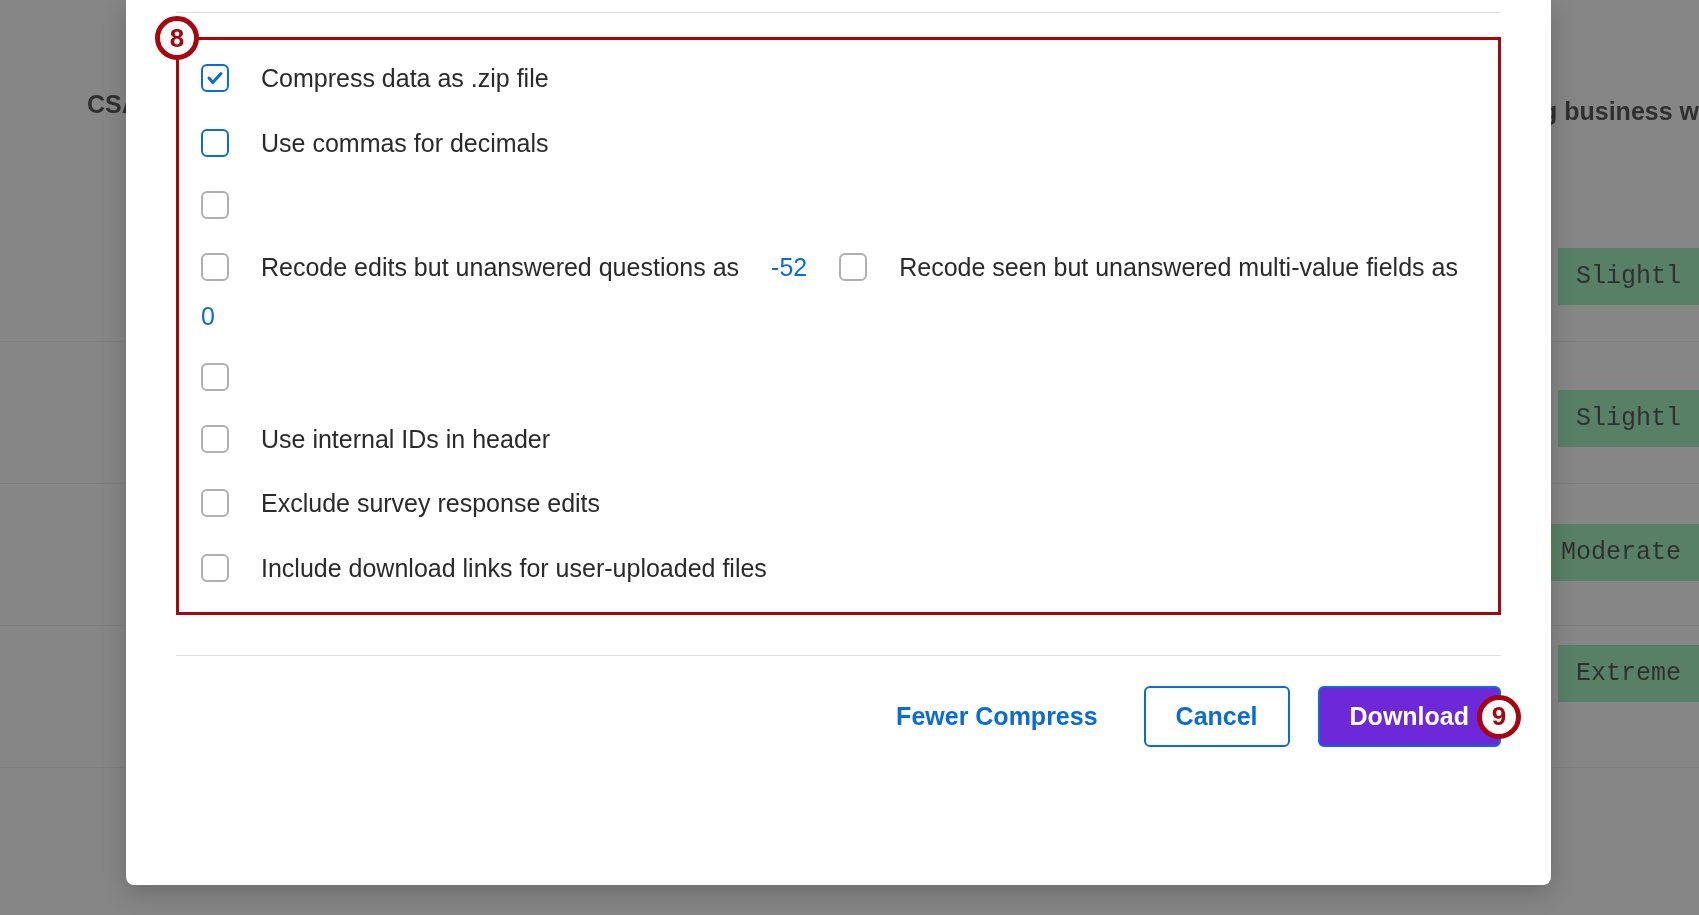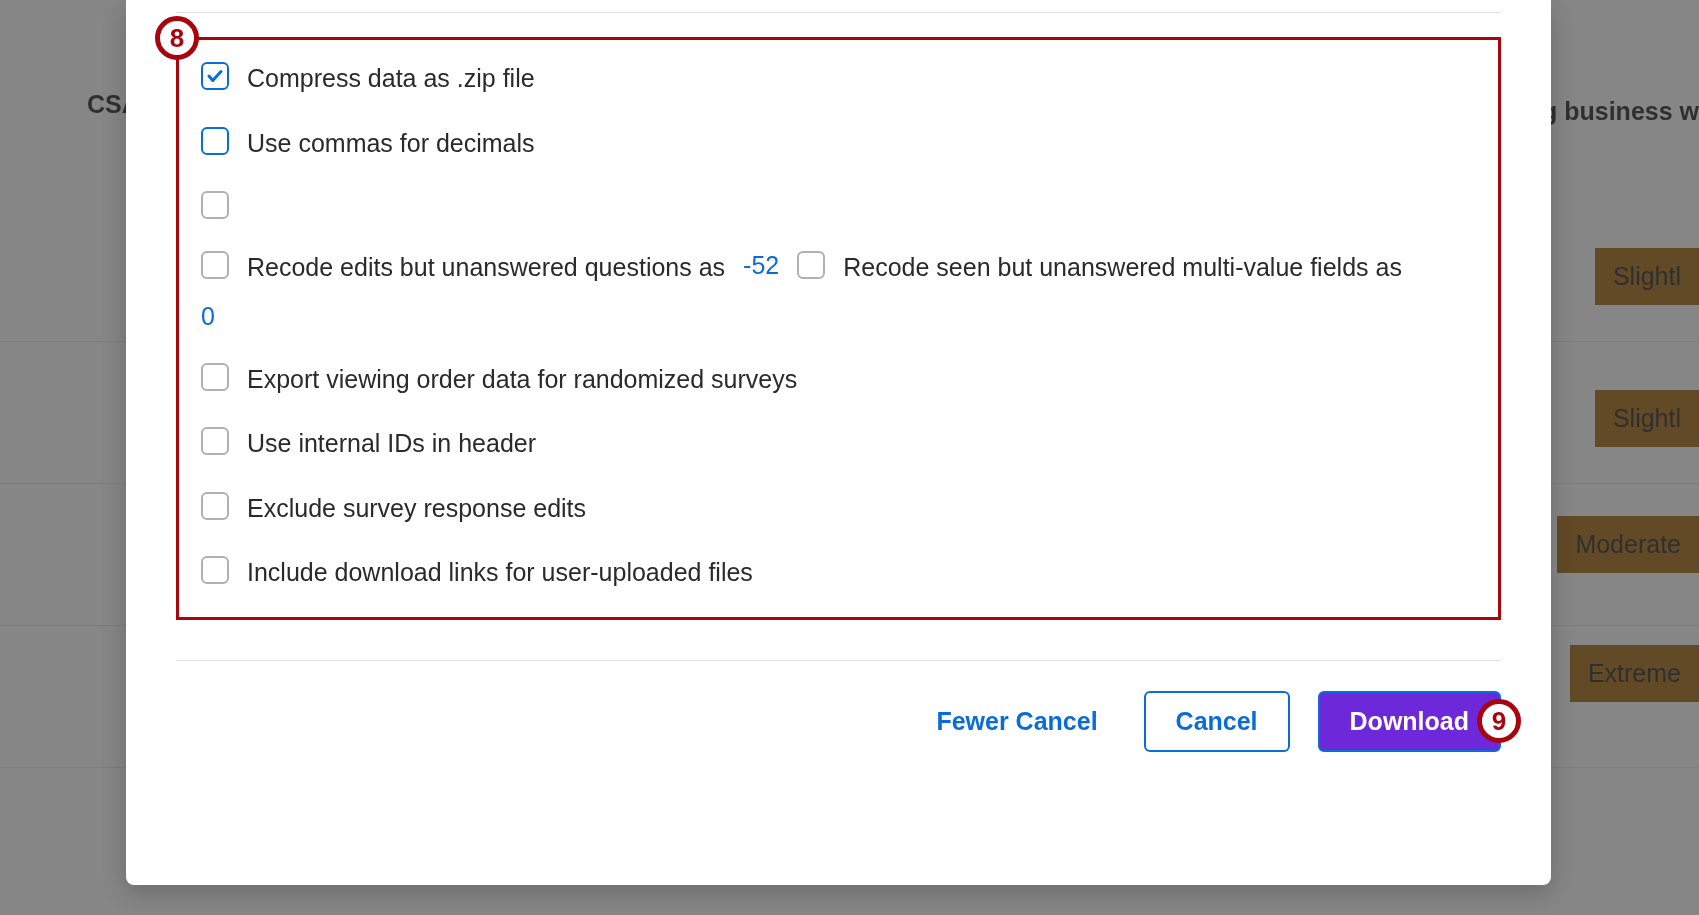--- a/index.html
+++ b/index.html
@@ -18,24 +18,25 @@
     .backdrop-label-left {
       position: absolute;
       left: 87px;
       font-size: 25px;
       font-weight: 700;
       color: #1c1c1c;
     }
     .backdrop-tag {
       position: absolute;
       right: 0;
-      background: #a16207;
+      background: #86efac;
       padding: 14px 18px;
       font-size: 25px;
       color: #1c1c1c;
+      font-family: Liberation Mono, monospace;
     }
     .backdrop-header-text {
       position: absolute;
       right: 0;
       top: 95px;
       font-size: 25px;
       font-weight: 700;
       color: #1c1c1c;
       text-align: left;
       line-height: 1.3;
@@ -77,24 +78,24 @@
       align-items: center;
       justify-content: center;
       z-index: 20;
     }
     .badge-8 {
       top: -24px;
       left: -24px;
     }
     .option-row {
       display: flex;
-      align-items: flex-start;
+      align-items: center;
       flex-wrap: wrap;
       margin-bottom: 32px;
-      gap: 18px;
+      gap: 32px;
     }
     .option-row:last-child {
       margin-bottom: 0;
     }
     .checkbox {
       width: 28px;
       height: 28px;
       border: 2px solid #b0b0b0;
       border-radius: 6px;
       background: #fff;
@@ -218,21 +219,21 @@
   <div class="backdrop-header-text">ould you rat
 g business w</div>
   <div class="bg-table">
     <div class="bg-table-row">
         <div class="backdrop-tag" style="top:48px">Slightl</div>
       </div>
     <div class="bg-table-row">
         <div class="backdrop-tag" style="top:190px">Slightl</div>
       </div>
     <div class="bg-table-row">
-        <div class="backdrop-tag" style="top:316px">Moderate</div>
+        <div class="backdrop-tag" style="top:324px">Moderate</div>
       </div>
     <div class="bg-table-row">
         <div class="backdrop-tag" style="top:445px">Extreme</div>
       </div>
   </div>
 </div>
 
 <div class="dim-overlay"></div>
 
 <div class="modal">
@@ -273,21 +274,20 @@
         
       </span>
       <span class="option-label">Recode seen but unanswered multi-value fields as</span>
     </div>
     <div class="inline-value-block">0</div>
 
     <div class="option-row">
       <span class="checkbox">
         
       </span>
-      <span class="option-label">Export viewing order data for randomized surveys</span>
     </div>
 
 
     <div class="option-row">
       <span class="checkbox">
         
       </span>
       <span class="option-label">Use internal IDs in header</span>
     </div>
 
@@ -300,20 +300,20 @@
 
     <div class="option-row">
       <span class="checkbox">
         
       </span>
       <span class="option-label">Include download links for user-uploaded files</span>
     </div>
   </div>
 
   <div class="modal-footer">
-    <button class="btn-link">Fewer Cancel</button>
+    <button class="btn-link">Fewer Compress</button>
     <button class="btn-secondary">Cancel</button>
     <button class="btn-primary">
       <span>Download</span>
       <div class="annotation-badge badge-9">9</div>
     </button>
   </div>
 </div>
 
 </body></html>

